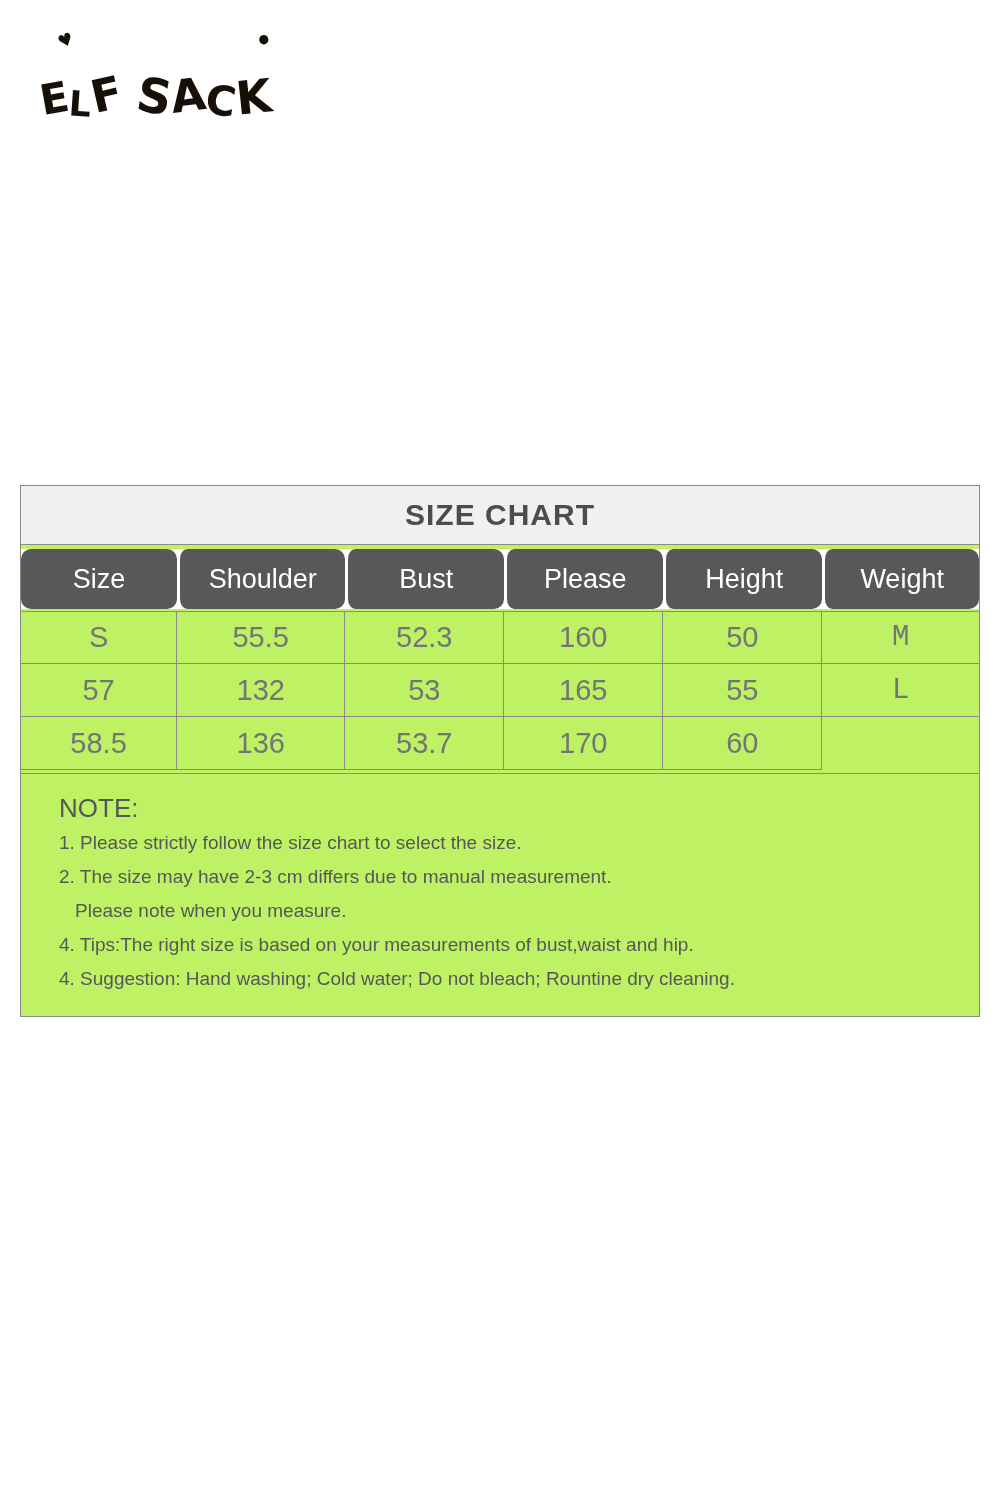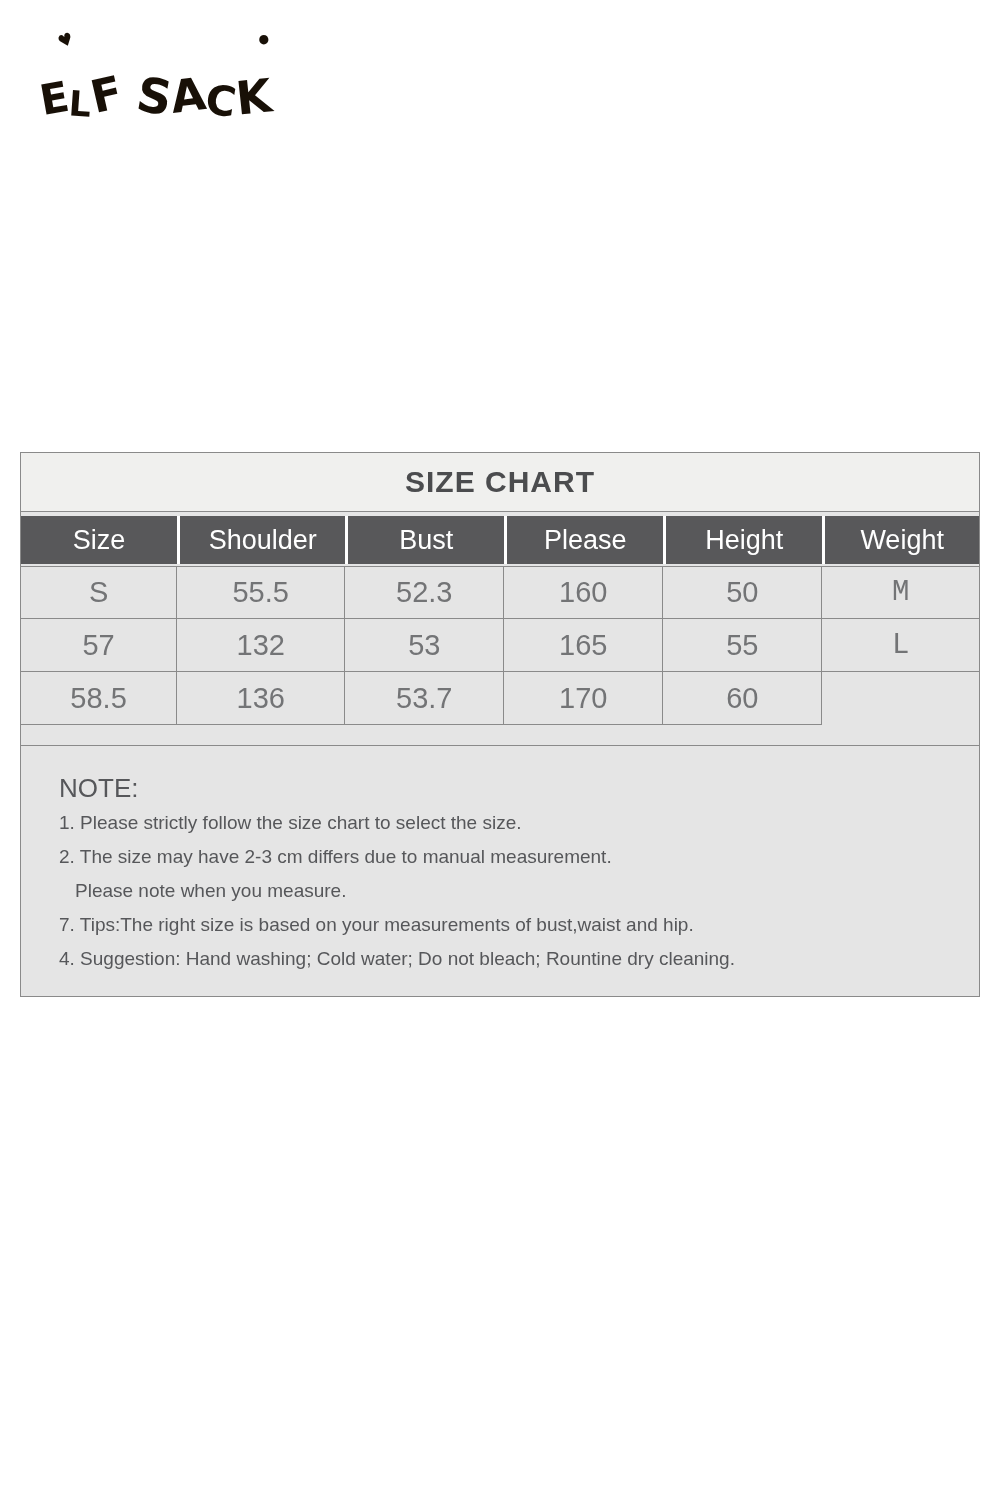--- a/index.html
+++ b/index.html
@@ -32,65 +32,65 @@
     position: absolute; left: 18px; top: -8px;
     font-size: 17px; transform: rotate(-22deg);
   }
   .logo-accent-dot {
     position: absolute; right: -12px; top: -2px;
     font-size: 26px; line-height: 10px;
   }
 
   
   .panel {
-    position: absolute; left: 20px; top: 452px;
+    position: absolute; left: 20px; top: 485px;
     width: 960px;
     border: 1px solid #8a8a8a;
-    background: #e5e5e5;
+    background: #bef264;
   }
   .title-band {
     height: 59px;
     background: #f0f0ee;
     border-bottom: 1px solid #8a8a8a;
     display: flex; align-items: center; justify-content: center;
   }
   .title-band span {
     font-size: 30px; font-weight: 700;
     color: #4b4c4e; letter-spacing: 1px;
   }
 
   .grid {
     display: grid;
     grid-template-columns: 16.3% 17.55% 16.6% 16.6% 16.6% auto;
   }
   .header-grid { margin-top: 4px; background: #ffffff; }
   .hcell {
     background: #58585a;
-    height: 48px;
+    height: 60px;
     display: flex; align-items: center; justify-content: center;
-    color: #ffffff; font-size: 27px;
+    color: #ffffff; font-size: 27px; border-radius: 10px;
   }
   .hcell + .hcell { border-left: 3px solid #ffffff; }
 
   .body-grid { margin-top: 2px; }
   .bcell {
     height: 53px;
     display: flex; align-items: center; justify-content: center;
     color: #737476; font-size: 29px;
     border-right: 1px solid #8a8a8a;
     border-bottom: 1px solid #8a8a8a;
   }
   .body-grid > .bcell:nth-child(-n+6) { border-top: 1px solid #8a8a8a; }
   .body-grid > .bcell:nth-child(6n) { border-right: none; font-family: Liberation Mono, monospace; }
 
   
   .note-section {
-    margin-top: 20px;
+    margin-top: 3px;
     border-top: 1px solid #8a8a8a;
-    padding: 24px 20px 20px 38px;
+    padding: 16px 20px 20px 38px;
     color: #56575a;
   }
   .note-line {
     font-size: 19px;
     line-height: 34px;
     white-space: nowrap;
   }
   .note-line.indent { padding-left: 16px; }
   .note-heading { font-size: 26px; line-height: 36px; }
 </style>
@@ -144,17 +144,17 @@
     <div class="bcell">53.7</div>
     <div class="bcell">170</div>
     <div class="bcell">60</div>
   </div>
 
   <div class="note-section">
     <div class="note-line note-heading">NOTE:</div>
     <div class="note-line">1. Please strictly follow the size chart to select the size.</div>
     <div class="note-line">2. The size may have 2-3 cm differs due to manual measurement.</div>
     <div class="note-line indent">Please note when you measure.</div>
-    <div class="note-line">7. Tips:The right size is based on your measurements of bust,waist and hip.</div>
+    <div class="note-line">4. Tips:The right size is based on your measurements of bust,waist and hip.</div>
     <div class="note-line">4. Suggestion: Hand washing; Cold water; Do not bleach; Rountine dry cleaning.</div>
   </div>
 
 </div>
 
 </body></html>

